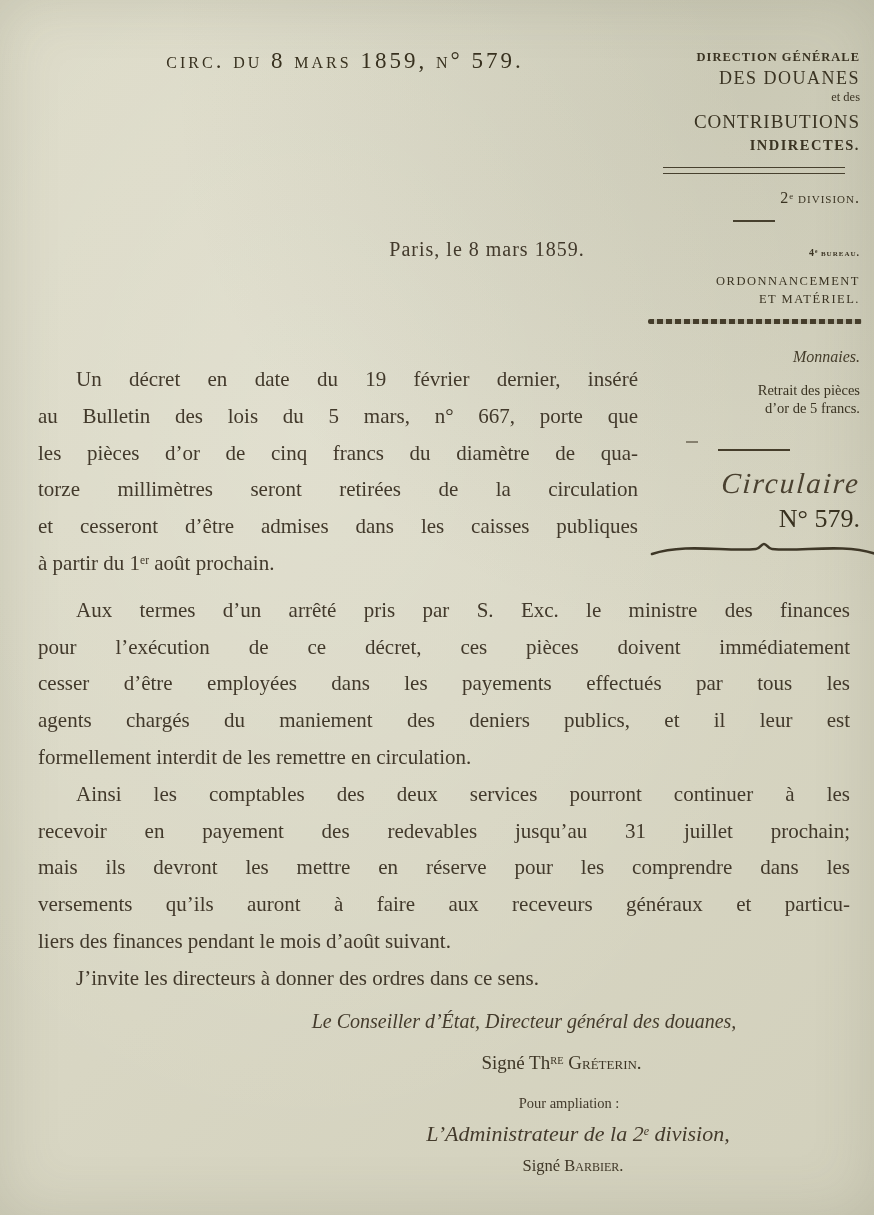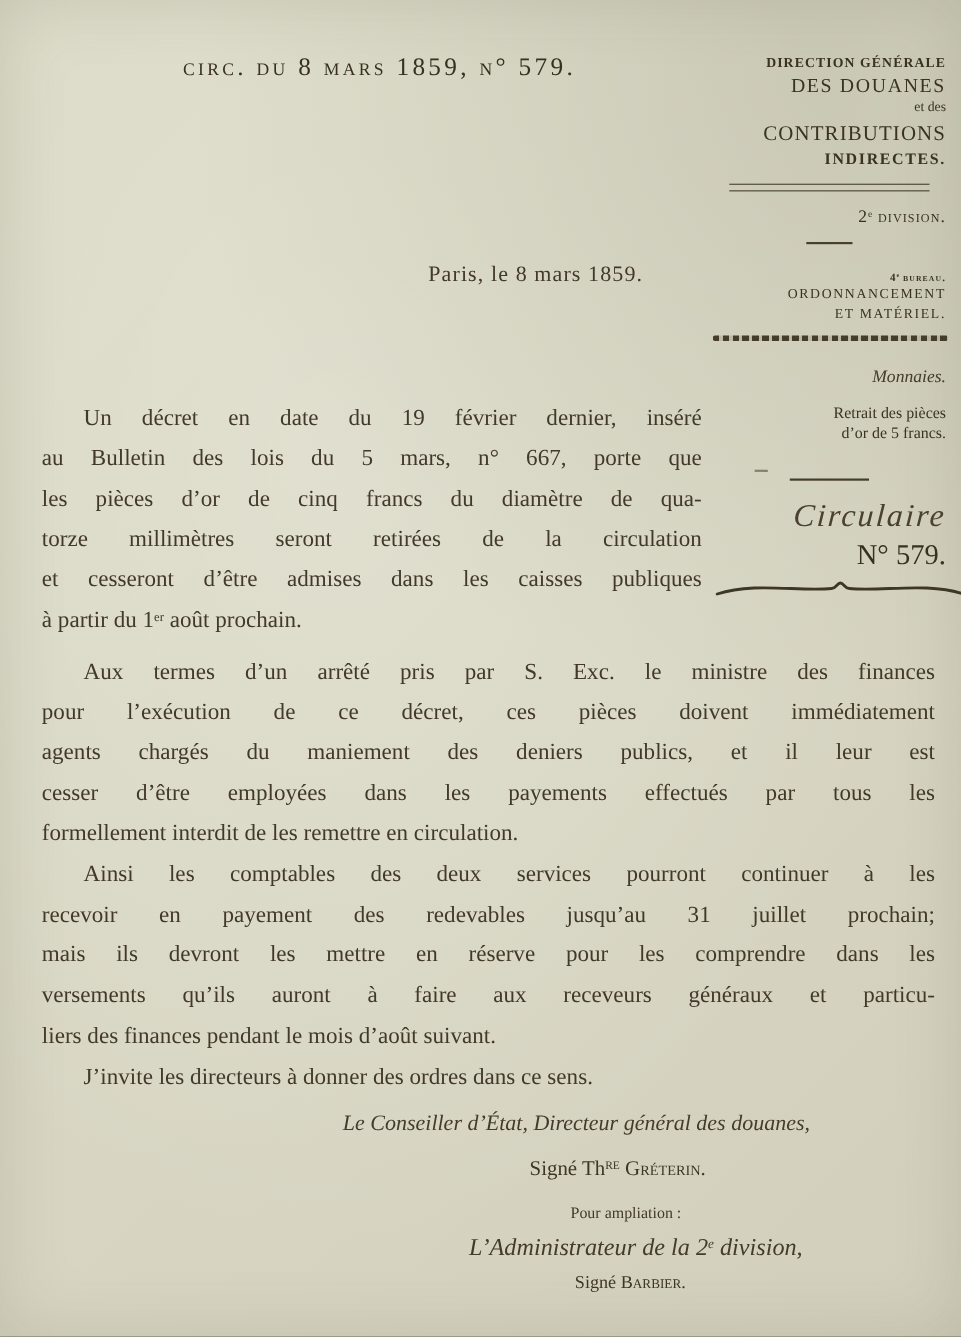--- a/index.html
+++ b/index.html
@@ -33,21 +33,21 @@
   .lh-1{font-size:12.5px;letter-spacing:1px;font-weight:bold;}
   .lh-2{font-size:18px;letter-spacing:1.5px;margin-top:3px;}
   .lh-3{font-size:12.5px;margin-top:1px;}
   .lh-4{font-size:19px;letter-spacing:1px;margin-top:6px;}
   .lh-5{font-size:14.5px;letter-spacing:1.5px;font-weight:bold;margin-top:4px;}
   .rule-double{width:182px;height:5px;margin:13px auto 0 auto;
     border-top:1.6px solid #47402e;border-bottom:1.6px solid #47402e;}
   .division{font-size:16px;letter-spacing:1px;margin-top:15px;}
   .rule-short{width:42px;border-top:2.4px solid #47402e;margin:13px auto 0 auto;}
   .bureau{font-size:10px;letter-spacing:1px;font-weight:bold;margin-top:25px;font-family:Liberation Serif, serif;}
-  .svc1{font-size:12.5px;letter-spacing:1.5px;margin-top:2px;}
+  .svc1{font-size:12.5px;letter-spacing:1.5px;margin-top:16px;}
   .svc2{font-size:12.5px;letter-spacing:1.5px;margin-top:3px;}
   .rule-chain{
     width:214px;height:4.5px;margin:12px auto 0 auto;
     background:repeating-linear-gradient(90deg,#453d2b 0px,#453d2b 6px,rgba(69,61,43,0.15) 6px,rgba(69,61,43,0.15) 9px);
     border-radius:2px;
   }
   .subject{font-style:italic;font-size:16px;margin-top:24px;color:#443c2a;}
   .note{font-size:14.5px;line-height:18px;margin-top:15px;}
   .stray{width:12px;border-top:2px solid rgba(69,61,43,0.55);margin:24px auto 0 38px;}
   .rule-short2{width:72px;border-top:2.4px solid #453d2b;margin:6px auto 0 auto;}
@@ -126,22 +126,22 @@
       <div class="bl jl">au Bulletin des lois du 5 mars, n° 667, porte que</div>
       <div class="bl jl">les pièces d’or de cinq francs du diamètre de qua-</div>
       <div class="bl jl">torze millimètres seront retirées de la circulation</div>
       <div class="bl jl">et cesseront d’être admises dans les caisses publiques</div>
       <div class="bl"><span>à partir du 1</span><sup class="sp">er</sup><span> août prochain.</span></div>
     </div>
 
     <div class="pfull p2">
       <div class="bl jl indent">Aux termes d’un arrêté pris par S. Exc. le ministre des finances</div>
       <div class="bl jl">pour l’exécution de ce décret, ces pièces doivent immédiatement</div>
+      <div class="bl jl">cesser d’être employées dans les payements effectués par tous les</div>
       <div class="bl jl">agents chargés du maniement des deniers publics, et il leur est</div>
-      <div class="bl jl">cesser d’être employées dans les payements effectués par tous les</div>
       <div class="bl">formellement interdit de les remettre en circulation.</div>
     </div>
 
     <div class="pfull">
       <div class="bl jl indent">Ainsi les comptables des deux services pourront continuer à les</div>
       <div class="bl jl">recevoir en payement des redevables jusqu’au 31 juillet prochain;</div>
       <div class="bl jl">mais ils devront les mettre en réserve pour les comprendre dans les</div>
       <div class="bl jl">versements qu’ils auront à faire aux receveurs généraux et particu-</div>
       <div class="bl">liers des finances pendant le mois d’août suivant.</div>
     </div>

